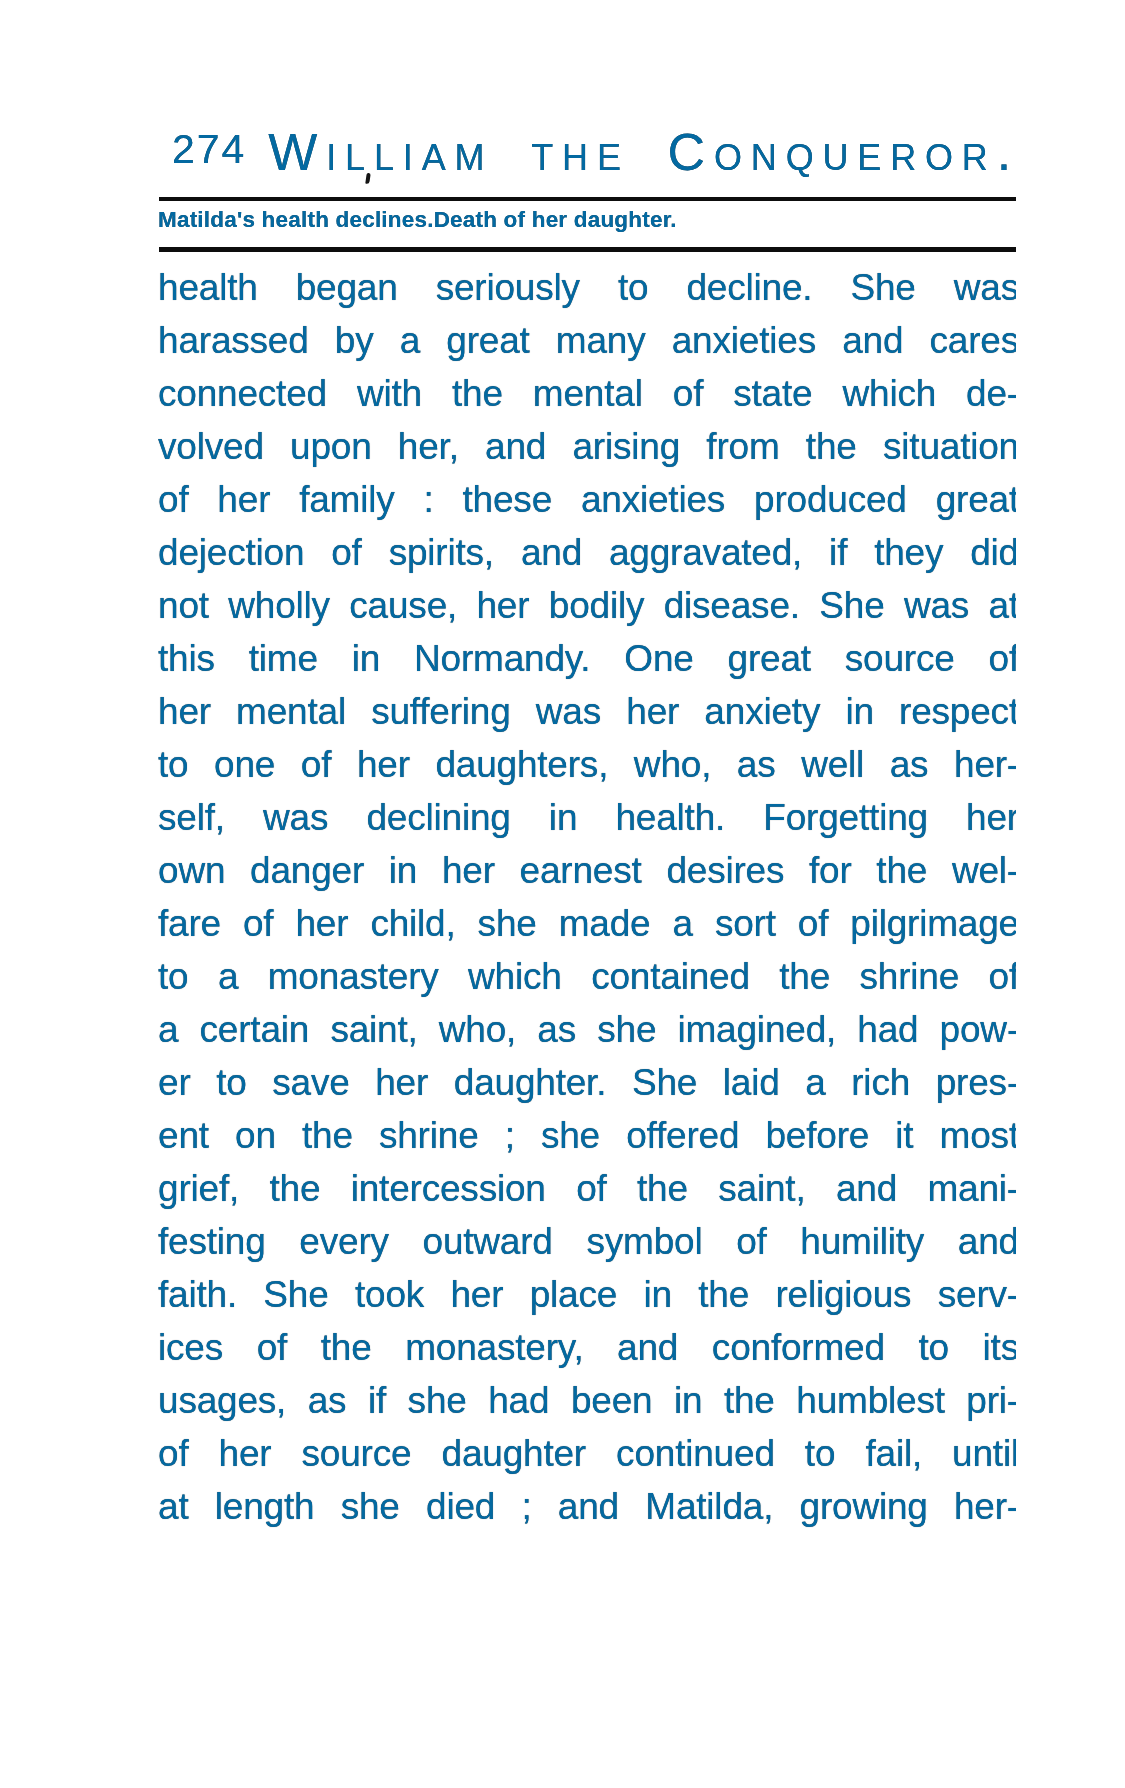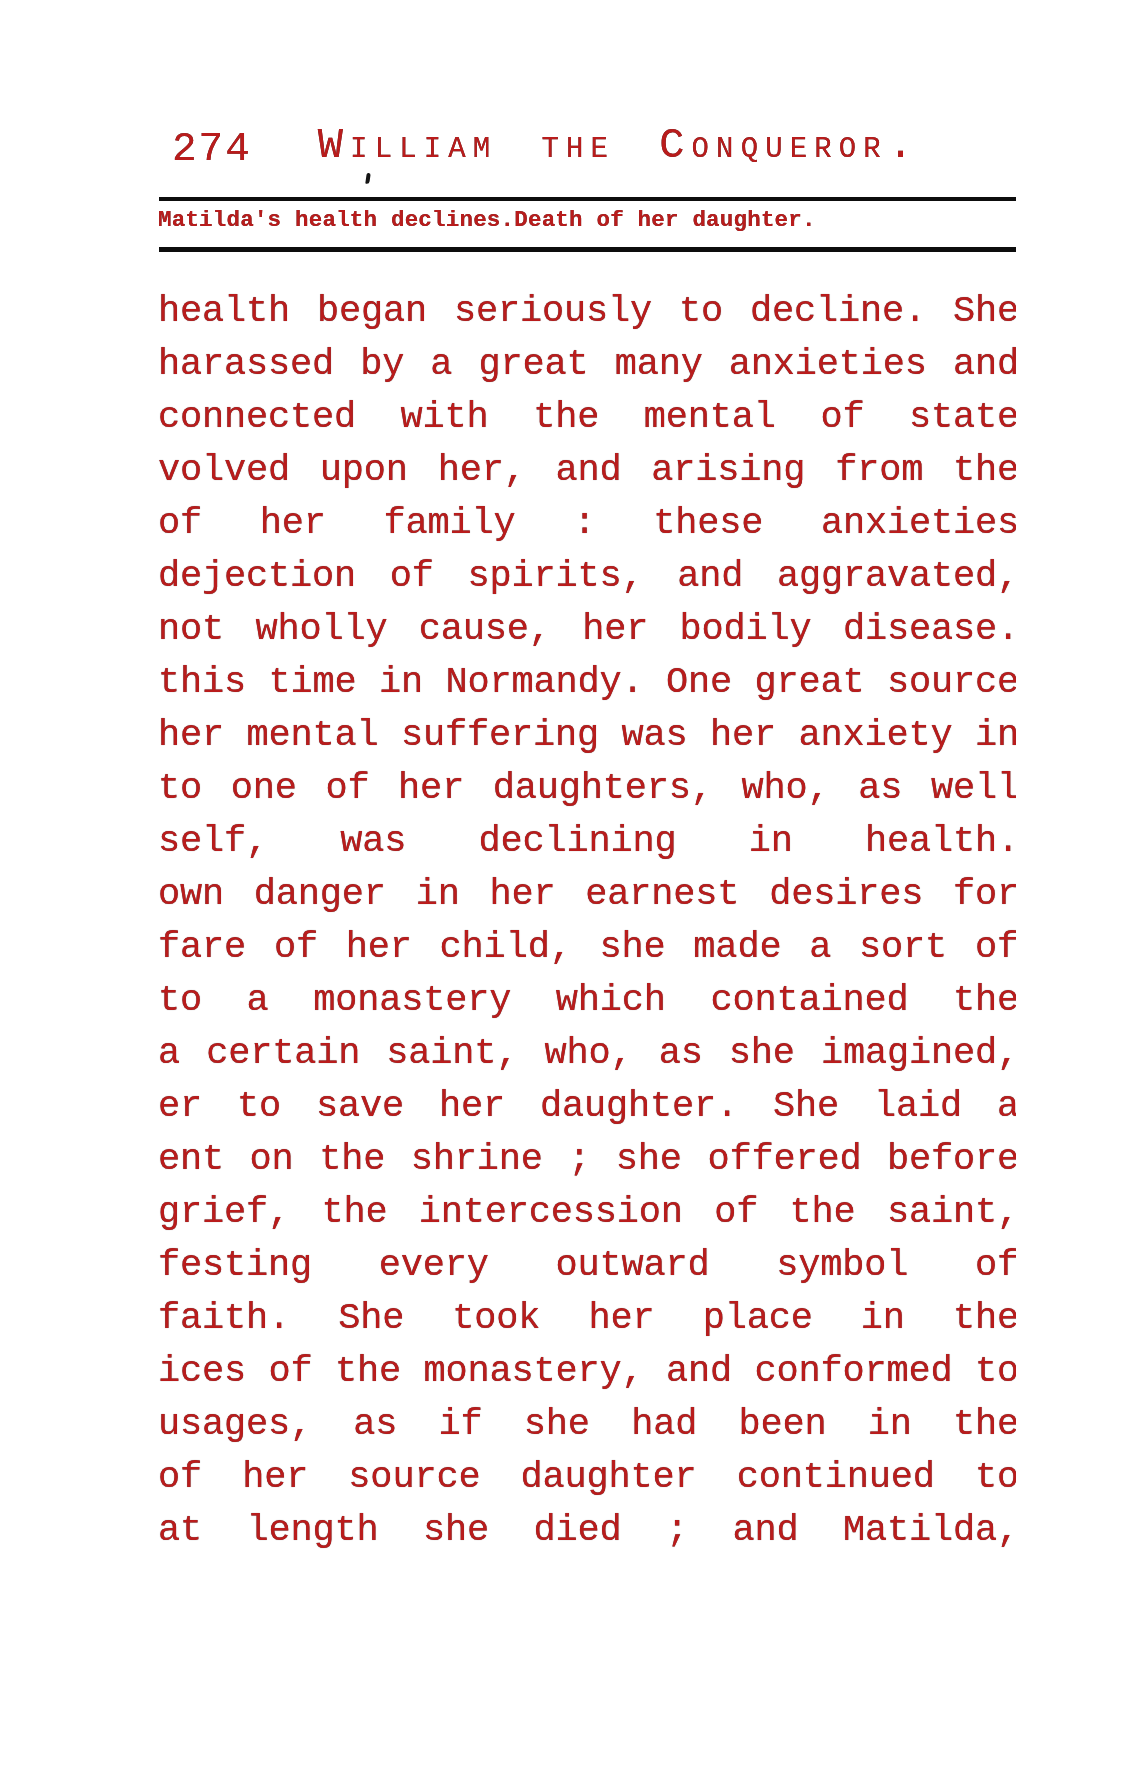--- a/index.html
+++ b/index.html
@@ -5,22 +5,22 @@
   html, body {
     margin: 0;
     padding: 0;
     background: #ffffff;
   }
   .page {
     position: relative;
     width: 1016px;
     height: 1788px;
     background: #ffffff;
-    color: #b91c1c;
-    font-family: Liberation Mono, monospace;
+    color: #0369a1;
+    font-family: Liberation Sans, sans-serif;
     overflow: hidden;
   }
   .running-head {
     position: absolute;
     left: 158px;
     top: 120px;
     width: 862px;
     height: 52px;
   }
   .pagenum {
@@ -29,23 +29,23 @@
     top: 6px;
     font-size: 41px;
     letter-spacing: 2px;
     text-shadow: 0 0 0.6px rgba(0,0,0,0.8);
   }
   .running-title {
     position: absolute;
     left: 60px;
     right: 0;
     top: 2px;
-    text-align: center;
+    text-align: right;
     font-variant: small-caps;
-    font-size: 42px;
+    font-size: 52px;
     letter-spacing: 0.17em;
     word-spacing: 0.28em;
     white-space: nowrap;
     text-shadow: 0 0 0.6px rgba(0,0,0,0.8);
   }
   .ink-artifact {
     position: absolute;
     left: 366px;
     top: 173px;
     width: 4px;
@@ -75,21 +75,20 @@
   }
   .body-text {
     position: absolute;
     left: 158px;
     top: 261px;
     width: 861px;
     font-size: 37px;
     line-height: 53px;
     letter-spacing: -0.2px;
     text-shadow: 0 0 0.7px rgba(0,0,0,0.75);
-    margin-top: 24px;
   }
   .body-line {
     height: 53px;
     overflow: hidden;
     text-align: justify;
     text-align-last: justify;
   }
 </style>
 </head>
 <body>

